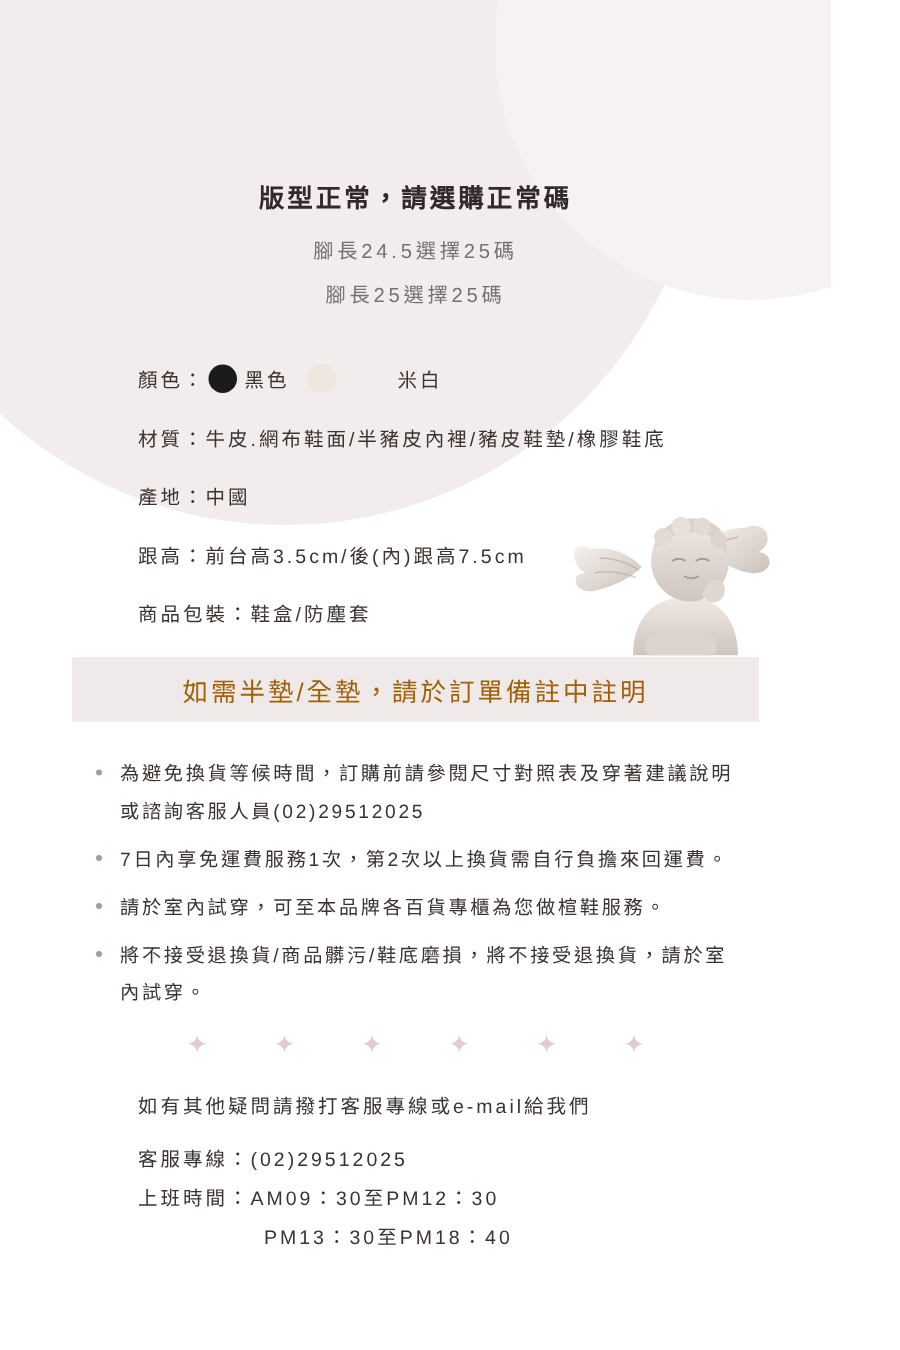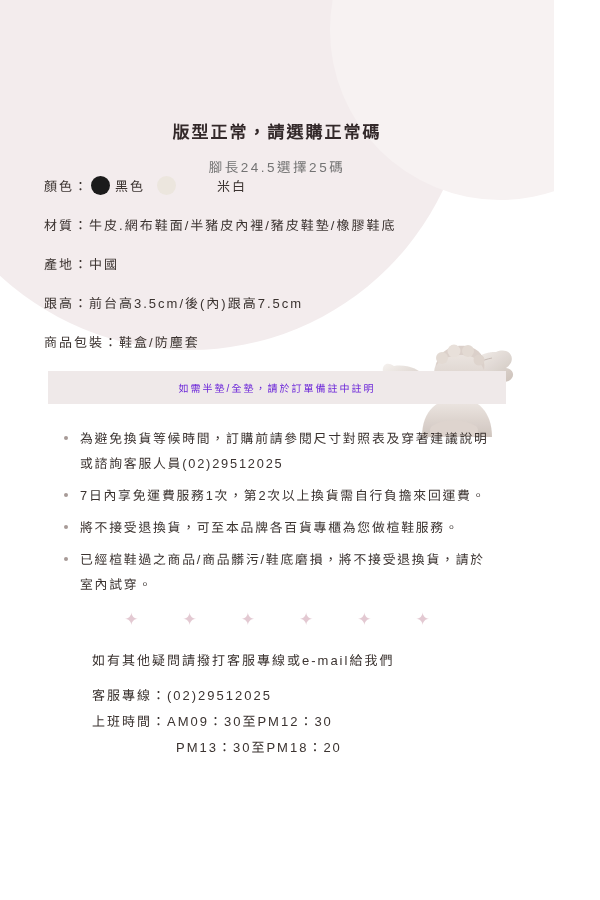--- a/index.html
+++ b/index.html
@@ -66,21 +66,22 @@
     letter-spacing: 2.5px;
     color: #737373;
     margin-top: 13px;
   }
   .headline-sub.second {
     margin-top: 9px;
   }
 
   
   .specs {
-    padding-left: 44px;
+    margin-top: 38px;
+    padding-left: 92px;
     padding-right: 60px;
   }
   .spec-row {
     display: flex;
     align-items: center;
     font-size: 13px;
     letter-spacing: 2px;
     color: #3b3330;
     margin-bottom: 20px;
     min-height: 18px;
@@ -119,24 +120,24 @@
     height: 115px;
     z-index: 1;
     opacity: 0.98;
   }
 
   
   .notice-bar {
     margin: 6px 48px 0 48px;
     background: #efe9e9;
     text-align: center;
-    font-size: 10px;
+    font-size: 17px;
     letter-spacing: 2px;
     padding: 9px 0 9px 0;
-    color: #6d28d9;
+    color: #a16207;
   }
 
   
   .bullets {
     margin: 22px 56px 0 62px;
   }
   .bullet-item {
     position: relative;
     font-size: 12.8px;
     line-height: 25px;
@@ -231,20 +232,21 @@
     <path d="M80 62 C83 64 87 64 90 62" stroke="#a7978f" stroke-width="1.2" fill="none"></path>
 
     <path d="M96 66 C104 62 110 68 106 76 C102 82 94 80 92 74 Z" fill="#e0d6d0"></path>
   </svg>
 
   <div class="content">
 
     <div class="headline">
       <div class="headline-title">版型正常，請選購正常碼</div>
       <div class="headline-sub">腳長24.5選擇25碼</div>
+      <div class="headline-sub second">腳長25選擇25碼</div>
     </div>
 
     <div class="specs">
 
       <div class="spec-row">
         <span class="spec-label">顏色：</span>
         <span class="swatch-group">
           <span class="swatch black"></span>
           <span class="swatch-label">黑色</span>
         </span>
@@ -274,34 +276,34 @@
         <span>鞋盒/防塵套</span>
       </div>
 
     </div>
 
     <div class="notice-bar">如需半墊/全墊，請於訂單備註中註明</div>
 
     <div class="bullets">
       <div class="bullet-item">為避免換貨等候時間，訂購前請參閱尺寸對照表及穿著建議說明或諮詢客服人員(02)29512025</div>
       <div class="bullet-item">7日內享免運費服務1次，第2次以上換貨需自行負擔來回運費。</div>
-      <div class="bullet-item">將不接受退換貨，可至本品牌各百貨專櫃為您做楦鞋服務。</div>
-      <div class="bullet-item">已經楦鞋過之商品/商品髒污/鞋底磨損，將不接受退換貨，請於室內試穿。</div>
+      <div class="bullet-item">請於室內試穿，可至本品牌各百貨專櫃為您做楦鞋服務。</div>
+      <div class="bullet-item">將不接受退換貨/商品髒污/鞋底磨損，將不接受退換貨，請於室內試穿。</div>
     </div>
 
     <div class="sparkle-divider">
       <span class="sparkle">✦</span>
       <span class="sparkle">✦</span>
       <span class="sparkle">✦</span>
       <span class="sparkle">✦</span>
       <span class="sparkle">✦</span>
       <span class="sparkle">✦</span>
     </div>
 
     <div class="footer">
       <div class="footer-line footer-top">如有其他疑問請撥打客服專線或e-mail給我們</div>
       <div class="footer-line">客服專線：(02)29512025</div>
       <div class="footer-line">上班時間：AM09：30至PM12：30</div>
-      <div class="footer-line indent">PM13：30至PM18：20</div>
+      <div class="footer-line indent">PM13：30至PM18：40</div>
     </div>
 
   </div>
 </div>
 
 </body></html>

